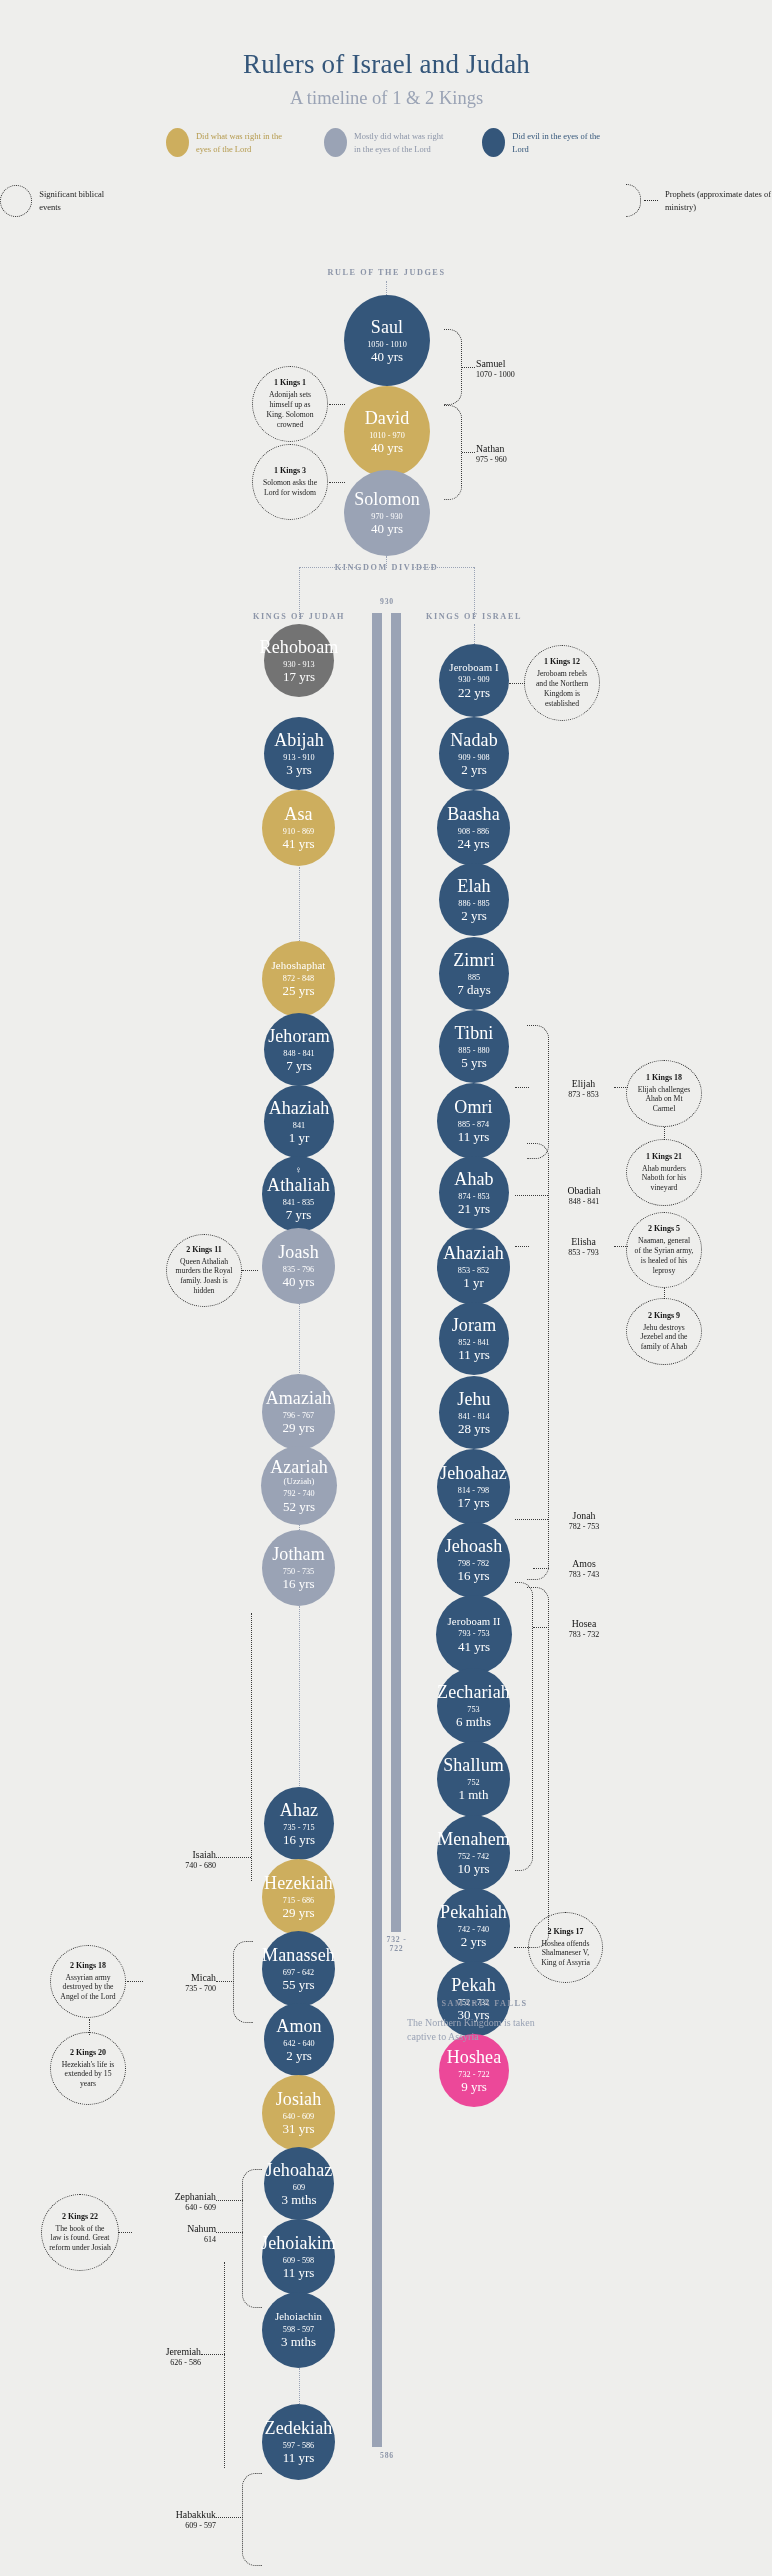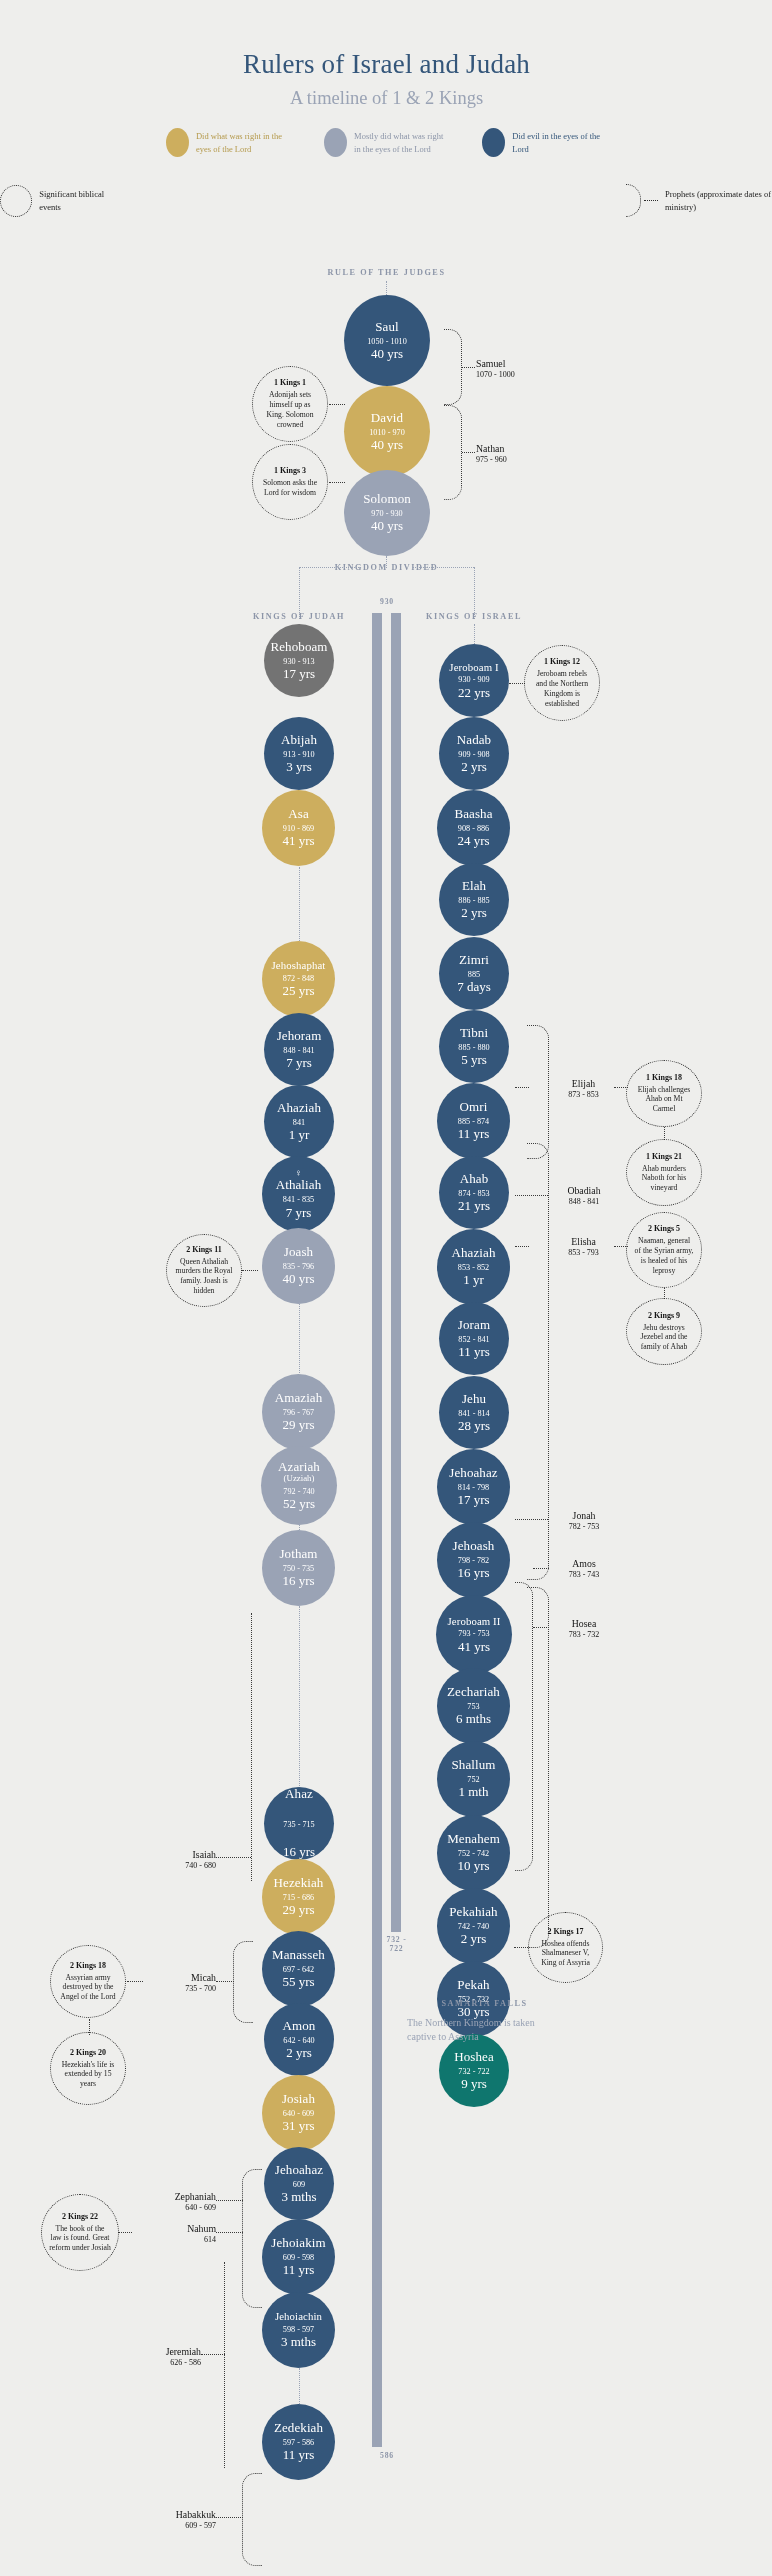--- a/index.html
+++ b/index.html
@@ -53,21 +53,21 @@
     font-weight: bold; text-align: center; white-space: nowrap;
   }
 
   
   .ruler {
     border-radius: 50%;
     display: flex; flex-direction: column;
     align-items: center; justify-content: center;
     color: #fff; text-align: center; line-height: 1.12;
   }
-  .ruler .rname { font-size: 13px; letter-spacing: 0.1px; }
+  .ruler .rname { font-size: 18px; letter-spacing: 0.1px; }
   .ruler .rname.small { font-size: 10.8px; }
   .ruler .rdate { font-size: 8.2px; margin-top: 2.6px; }
   .ruler .rlen  { font-size: 13px; margin-top: 1px; }
   .ruler .rsub  { font-size: 8.8px; }
   .ruler .fsym  { font-size: 9.8px; line-height: 1; margin-bottom: 0.5px; }
 
   
   .vdot { border-left: 1.5px dotted #9aa3b5; }
   .vdot-dark { border-left: 1.3px dotted #3a3a3a; }
   .hdot-dark { border-top: 1.3px dotted #3a3a3a; }
@@ -262,21 +262,21 @@
         <div class="rdate">792 - 740</div>
         <div class="rlen">52 yrs</div>
       </div>
       <div class="abs vdot" style="top: 1525px; left: 299px; height: 5.2px;"></div>
       <div class="ruler abs" style="top: 1530px; left: 262px; width: 73px; height: 76px; background: rgb(154, 163, 181);">
         <div class="rname">Jotham</div>
         <div class="rdate">750 - 735</div>
         <div class="rlen">16 yrs</div>
       </div>
       <div class="abs vdot" style="top: 1606px; left: 299px; height: 180px;"></div>
-      <div class="ruler abs" style="top: 1787px; left: 264px; width: 70px; height: 73px; background: rgb(52, 86, 122); justify-content: space-between;">
+      <div class="ruler abs" style="top: 1787px; left: 264px; width: 70px; height: 73px; background: rgb(52, 86, 122);">
         <div class="rname">Ahaz</div>
         <div class="rdate">735 - 715</div>
         <div class="rlen">16 yrs</div>
       </div>
       <div class="ruler abs" style="top: 1859px; left: 262px; width: 73px; height: 76px; background: rgb(205, 174, 94);">
         <div class="rname">Hezekiah</div>
         <div class="rdate">715 - 686</div>
         <div class="rlen">29 yrs</div>
       </div>
       <div class="ruler abs" style="top: 1931px; left: 262px; width: 73px; height: 76px; background: rgb(52, 86, 122);">
@@ -406,21 +406,21 @@
       <div class="ruler abs" style="top: 1888px; left: 437px; width: 73px; height: 76px; background: rgb(52, 86, 122);">
         <div class="rname">Pekahiah</div>
         <div class="rdate">742 - 740</div>
         <div class="rlen">2 yrs</div>
       </div>
       <div class="ruler abs" style="top: 1961px; left: 437px; width: 73px; height: 76px; background: rgb(52, 86, 122);">
         <div class="rname">Pekah</div>
         <div class="rdate">752 - 732</div>
         <div class="rlen">30 yrs</div>
       </div>
-      <div class="ruler abs" style="top: 2034px; left: 439px; width: 70px; height: 73px; background: #0f766e;">
+      <div class="ruler abs" style="top: 2034px; left: 439px; width: 70px; height: 73px; background: #ec4899;">
         <div class="rname">Hoshea</div>
         <div class="rdate">732 - 722</div>
         <div class="rlen">9 yrs</div>
       </div>
     </div>
 
   <div class="abs hdot-dark" style="top:683px; left:509px; width:15.5px;"></div>
   <div class="abs event" style="top:645px; left:524px; width:76px; height:76px;">
     <div class="eref">1 Kings 12</div>
     <div class="etxt">Jeroboam rebels and the Northern Kingdom is established</div>

